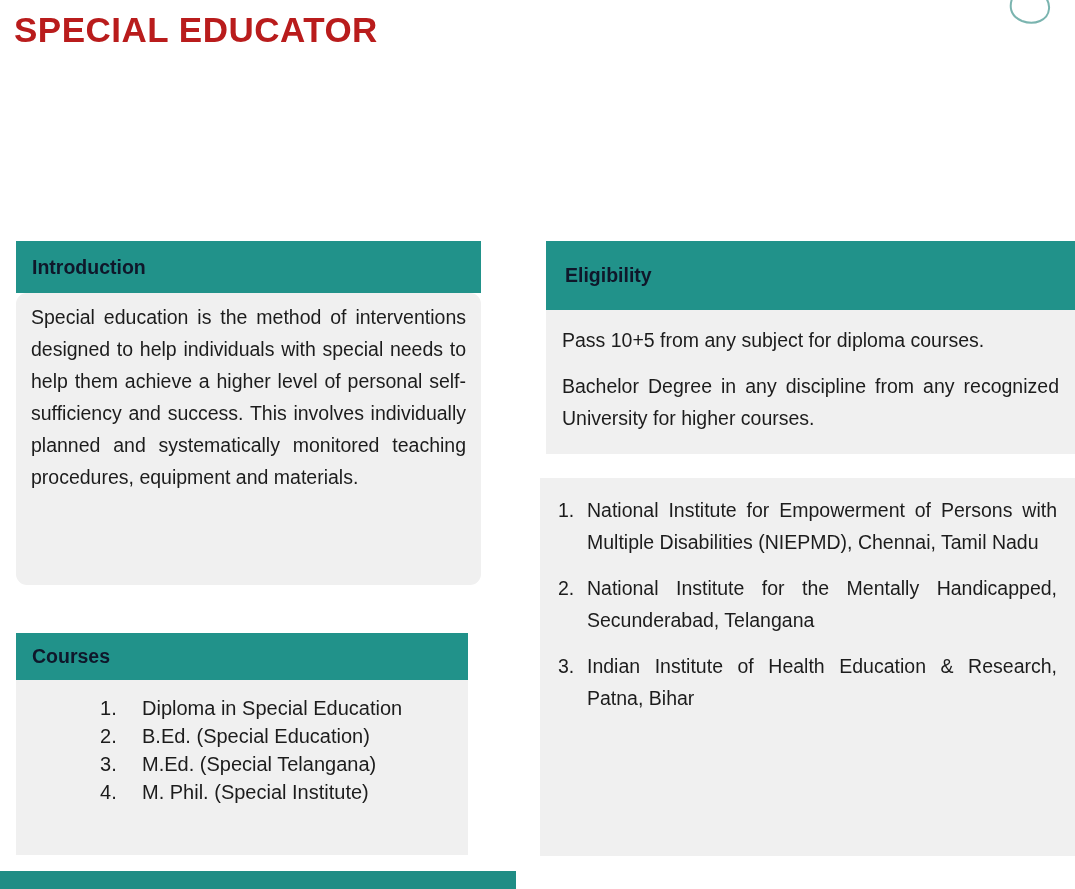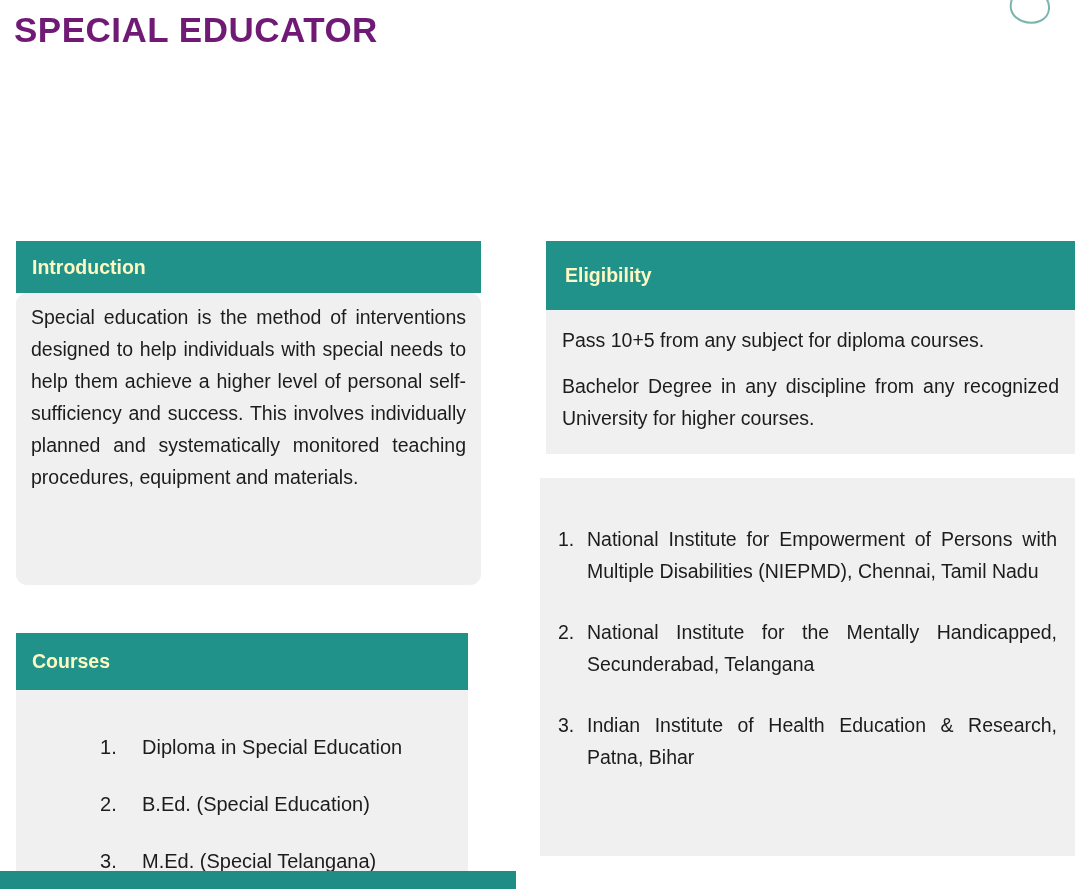--- a/index.html
+++ b/index.html
@@ -15,38 +15,38 @@
     background: #ffffff;
     overflow: hidden;
   }
   .page-title {
     position: absolute;
     left: 14px;
     top: 10px;
     font-size: 35px;
     font-weight: bold;
     letter-spacing: 0.5px;
-    color: #701a75;
+    color: #b91c1c;
   }
   .swirl {
     position: absolute;
     top: 0;
     right: 0;
     width: 95px;
     height: 62px;
     overflow: hidden;
   }
   .panel {
     position: absolute;
     display: flex;
     flex-direction: column;
   }
   .panel-header {
     background: #21928a;
-    color: #fef9c3;
+    color: #0f172a;
     font-weight: bold;
     font-size: 19.5px;
     display: flex;
     align-items: center;
     padding: 8px 16px;
     flex: 0 0 auto;
   }
   .panel-body {
     background: #f0f0f0;
     flex: 1 1 auto;
@@ -57,24 +57,24 @@
   .panel.intro   { left: 16px;  top: 241px; width: 465px; height: 344px; }
   .panel.intro   .panel-header { height: 52px; }
   .panel.intro   .panel-body   { padding: 8px 15px; text-align: justify; border-radius: 11px; }
   
   .panel.elig    { left: 546px; top: 241px; width: 529px; height: 179px; }
   .panel.elig    .panel-header { height: 69px; padding-left: 19px; }
   .panel.elig    .panel-body   { padding: 6px 16px; }
   .panel.elig    .panel-body p { text-align: justify; margin: 8px 0 14px; }
   
   .panel.courses { left: 16px;  top: 633px; width: 452px; height: 222px; }
-  .panel.courses .panel-header { height: 57px; }
+  .panel.courses .panel-header { height: 47px; }
   .panel.courses .panel-body   { padding: 14px 10px 0 16px; line-height: 28px; font-size: 20px; }
   ol.num { list-style: none; counter-reset: item; }
-  ol.num li { counter-increment: item; position: relative; margin-top: 29px; }
+  ol.num li { counter-increment: item; position: relative; }
   .panel.courses ol.num { padding-left: 110px; }
   .panel.courses ol.num li { margin-bottom: 0; }
   .panel.courses ol.num li::before {
     content: counter(item) ".";
     position: absolute;
     left: -42px;
   }
   
   .panel.inst    { left: 540px; top: 478px; width: 535px; height: 378px; }
   .panel.inst    .panel-header { height: 55px; }

